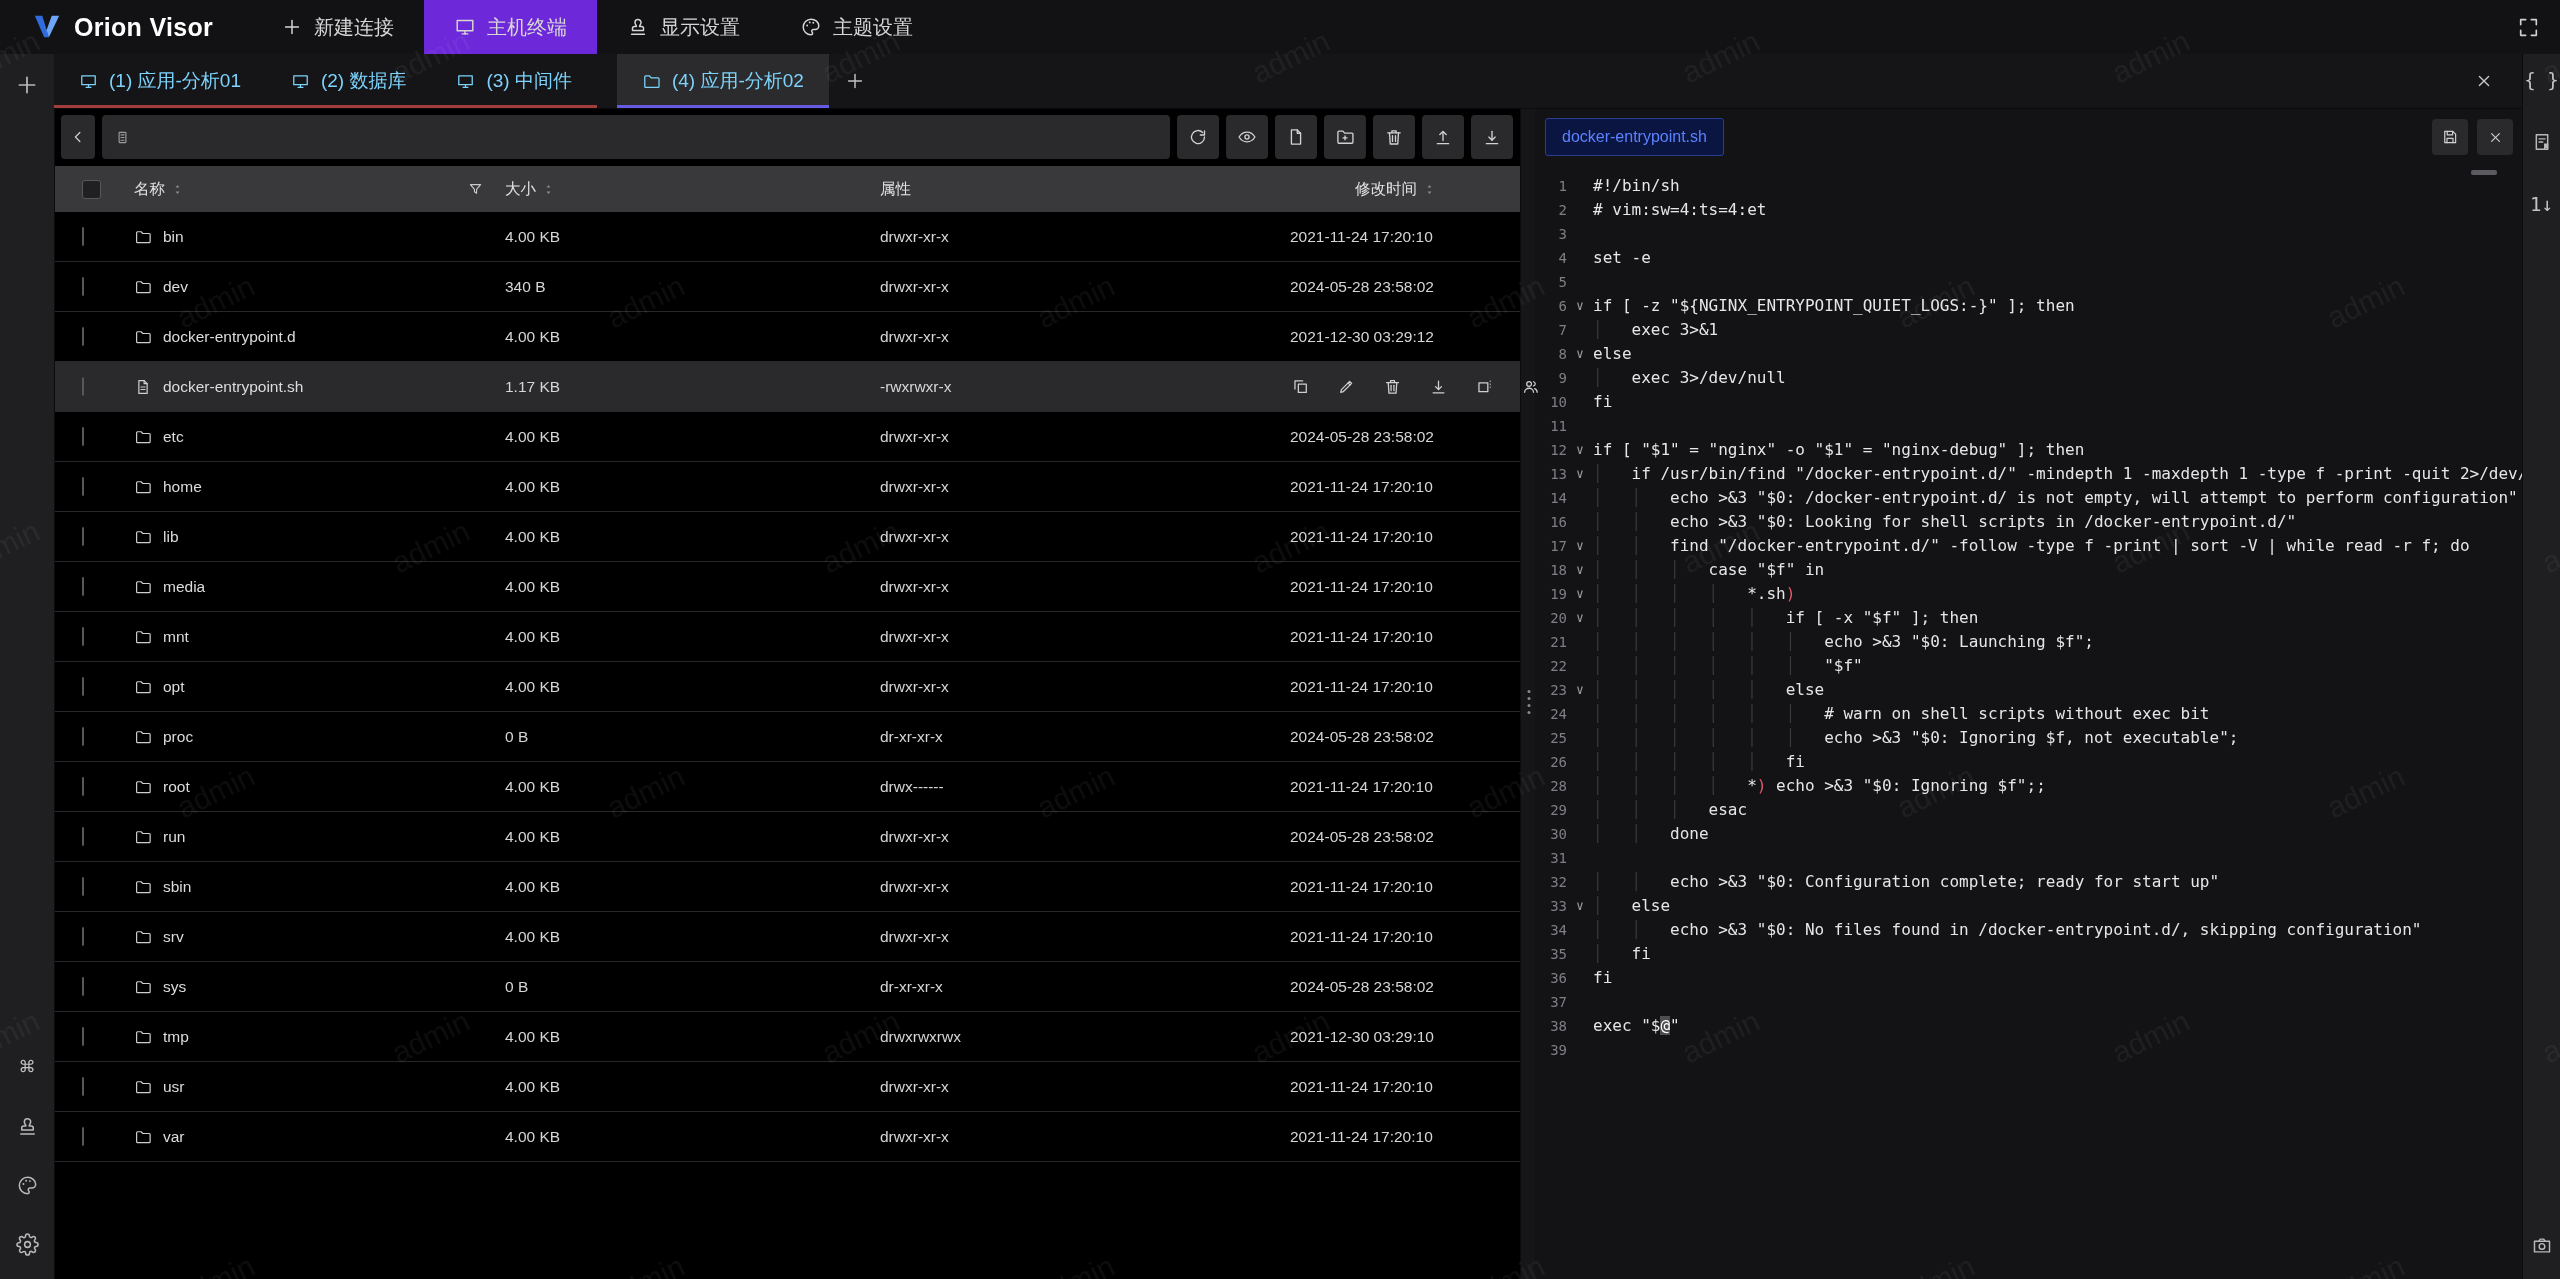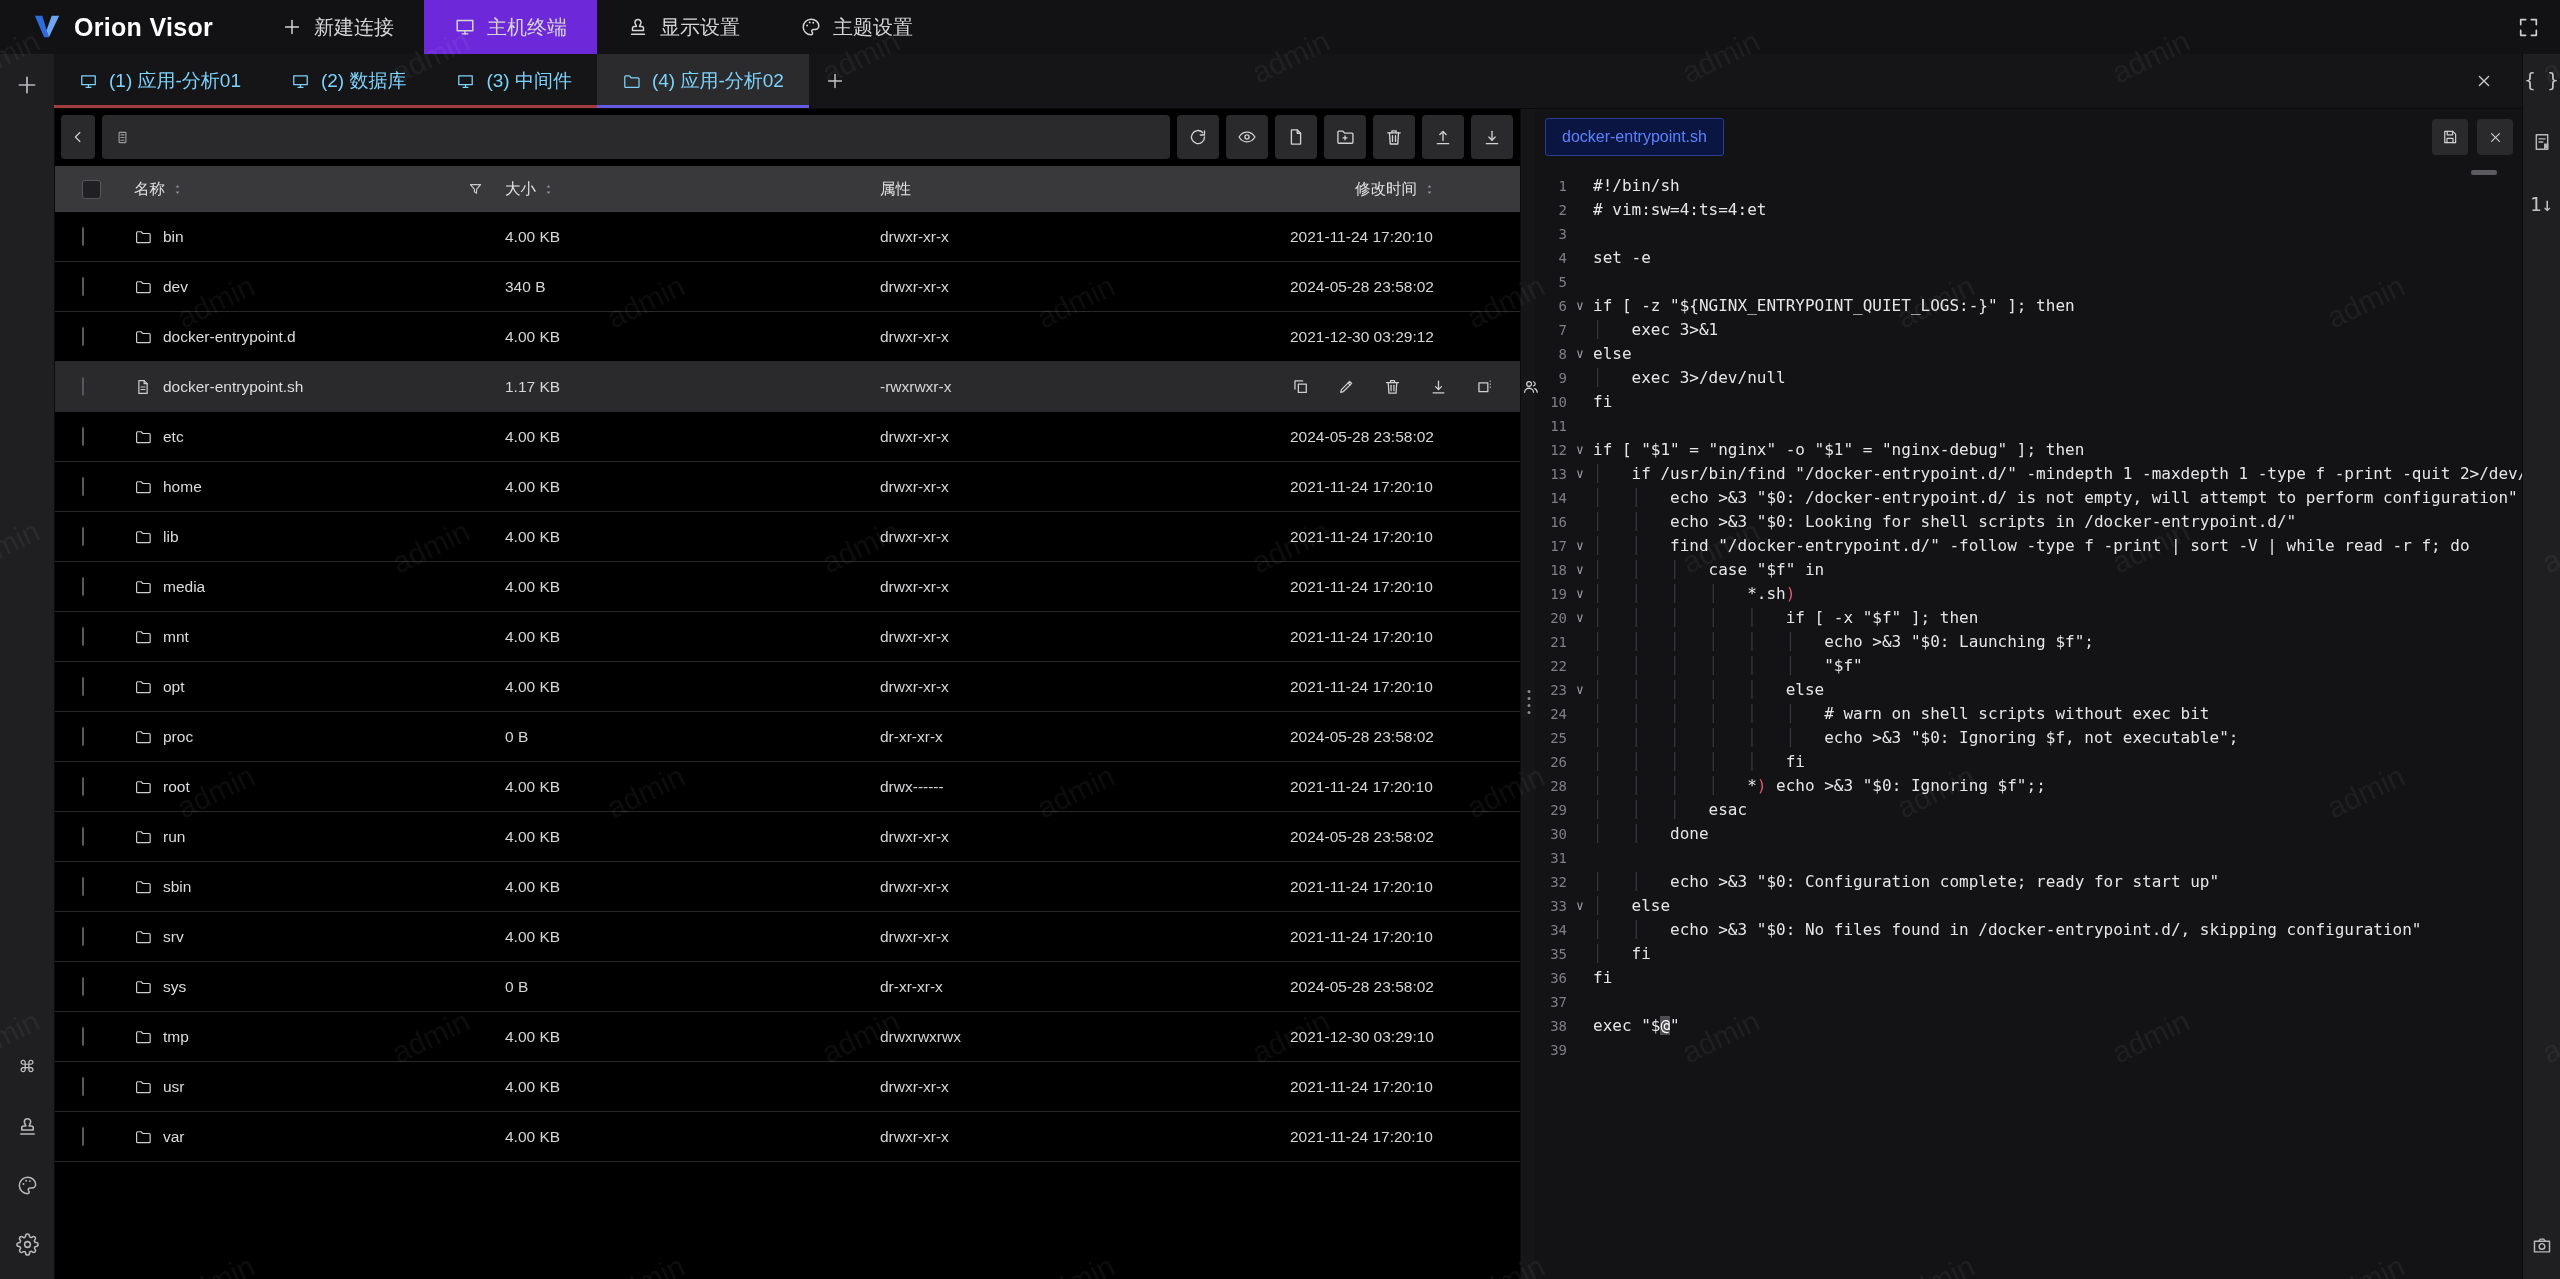--- a/index.html
+++ b/index.html
@@ -19,21 +19,21 @@
   
   .sidebar{position:absolute;left:0;top:54px;bottom:0;width:54px;background:#1f1f21;border-right:1px solid #0b0b0c;display:flex;flex-direction:column;align-items:center;z-index:2;}
   .side-btn{width:54px;height:50px;color:#b9b9bc;cursor:pointer;}
   .side-top{margin-top:6px;}
   .side-spacer{flex:1;}
   .side-bottom{display:flex;flex-direction:column;align-items:center;margin-bottom:10px;gap:9px;}
 
   
   .tabbar{position:absolute;left:54px;top:54px;width:2469px;height:54px;background:#151517;border-bottom:1px solid #0b0b0c;display:flex;align-items:stretch;z-index:2;}
   .tab{position:relative;display:flex;align-items:center;gap:11px;padding:0 25px;font-size:19px;color:#7dd3fc;cursor:pointer;white-space:nowrap;}
-  .tab.active{background:#2b2b2d;}
+  .tab.active{background:#2b2b2d;margin-left:20px;}
   .tab .underline{position:absolute;left:0;right:0;bottom:0;height:3px;}
   .tab-add{width:52px;color:#c2c2c2;cursor:pointer;display:flex;align-items:center;justify-content:center;}
   .tab-close{margin-left:auto;margin-right:22px;align-self:center;width:34px;height:34px;color:#c8c8c8;cursor:pointer;display:flex;align-items:center;justify-content:center;}
 
   
   .explorer{position:absolute;left:54px;top:108px;width:1466px;bottom:0;background:#000000;z-index:1;}
   .ex-toolbar{height:58px;display:flex;align-items:center;gap:7px;padding:0 7px;}
   .back-btn{width:34px;height:44px;background:#2a2a2c;border-radius:4px;color:#cfcfcf;flex:none;cursor:pointer;}
   .path-input{flex:1;height:44px;background:#2a2a2c;border-radius:4px;display:flex;align-items:center;padding:0 12px;color:#9c9c9f;cursor:text;}
   .tool-btn{width:42px;height:44px;background:#2a2a2c;border-radius:4px;color:#d2d2d4;flex:none;cursor:pointer;}

